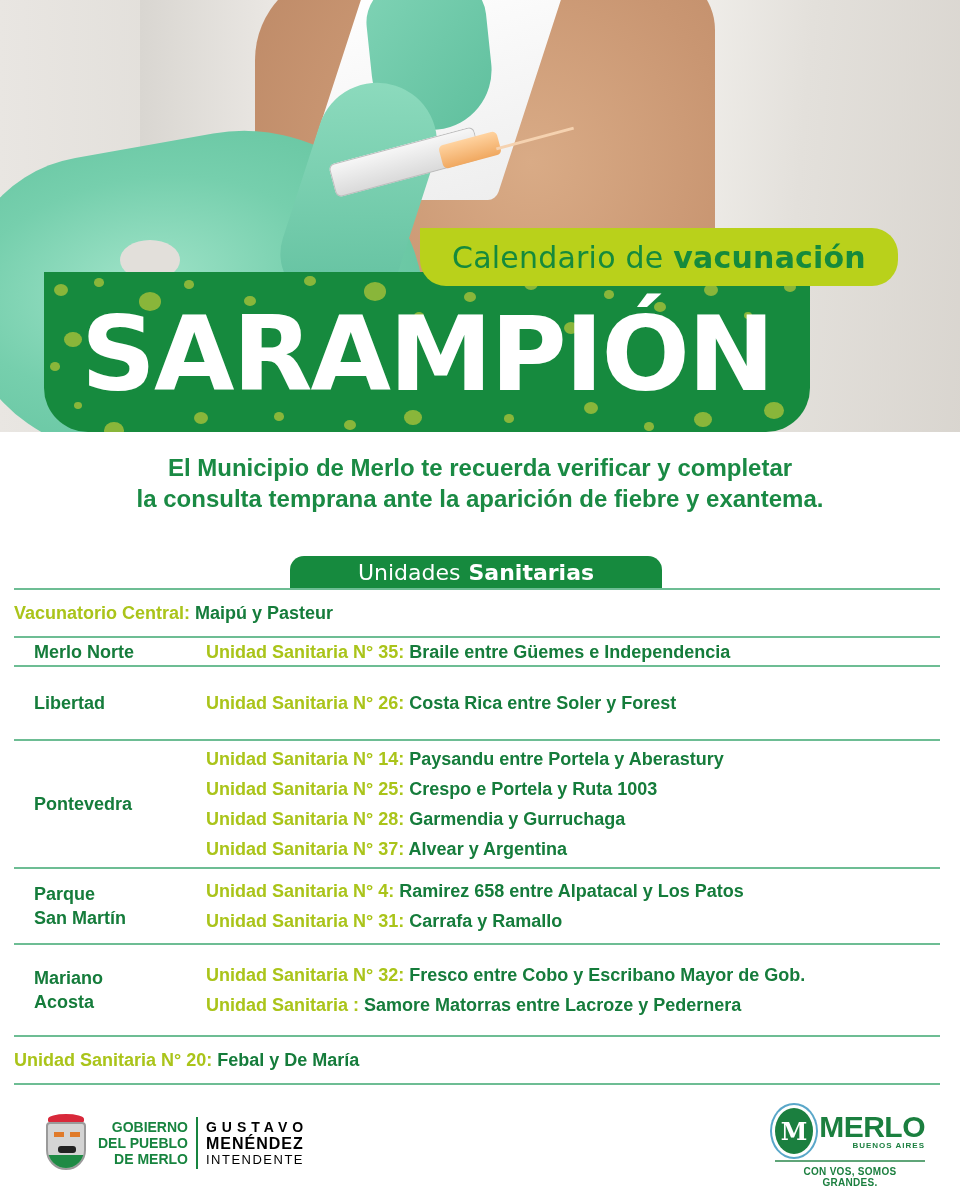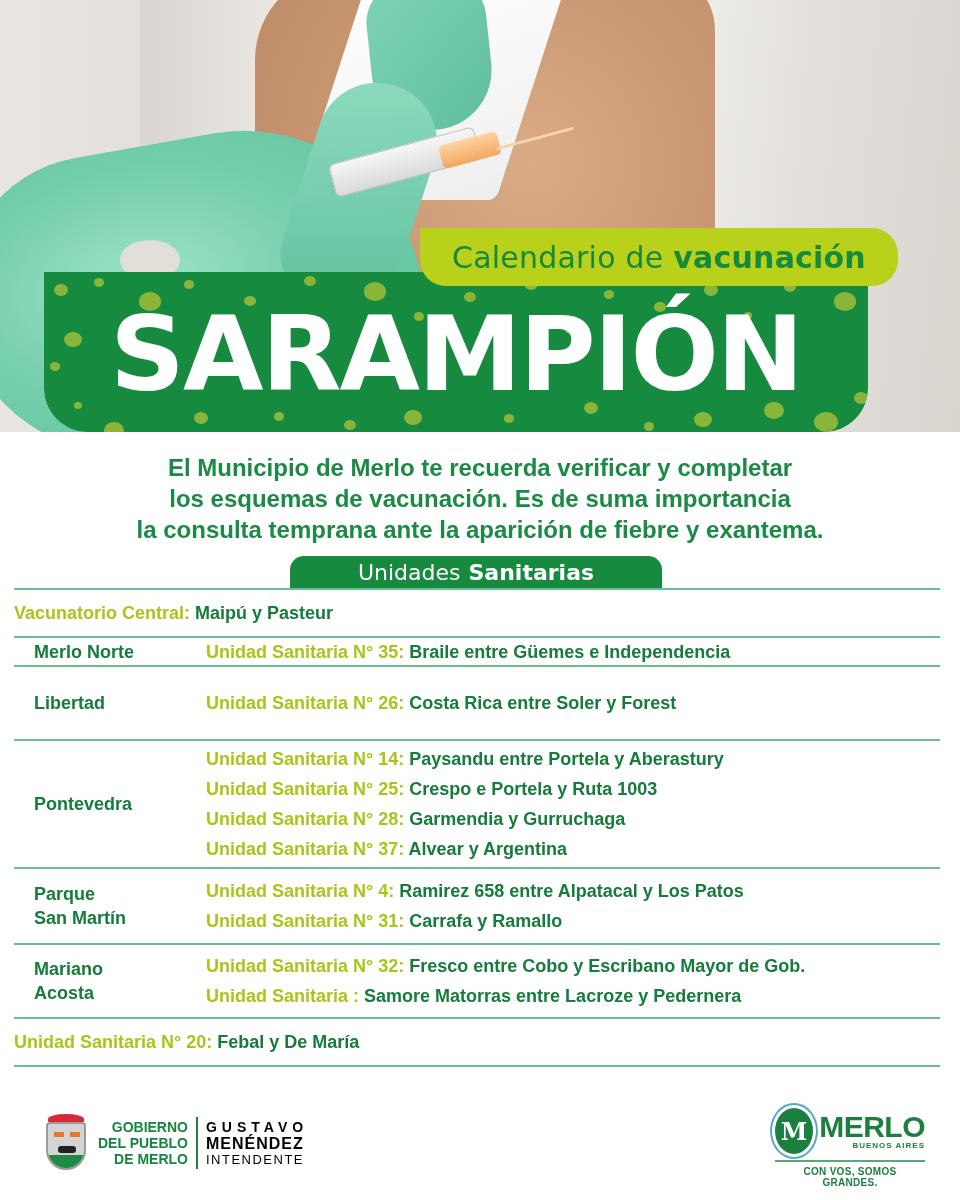--- a/index.html
+++ b/index.html
@@ -68,21 +68,21 @@
     transform: rotate(-15deg);
   }
   .hero .needle {
     position: absolute; left: 495px; top: 137px; width: 80px; height: 3px;
     background: #f5d2b0;
     transform: rotate(-15deg);
   }
 
   
   .banner {
-    position: absolute; left: 44px; top: 272px; width: 824px; height: 160px;
+    position: absolute; left: 44px; top: 272px; width: 766px; height: 160px;
     background: #168a3e;
     border-radius: 0 0 44px 44px;
     overflow: hidden;
   }
   .banner .dot { position: absolute; background: #8fb83a; border-radius: 50%; opacity: 0.95; }
   .banner-title {
     position: absolute; left: 0; right: 0; top: 30px;
     text-align: center;
     font-family: "DejaVu Sans", sans-serif; font-weight: bold;
     font-size: 104px; letter-spacing: -2px; line-height: 1;
@@ -242,21 +242,20 @@
   <div class="banner-title">SARAMPIÓN</div>
 </div>
 
 <div class="tagline">
   <span>Calendario de</span>
   <b>vacunación</b>
 </div>
 
 <div class="intro">
   <div>El Municipio de Merlo te recuerda verificar y completar</div>
-  <div>los esquemas de vacunación. Es de suma importancia</div>
   <div>la consulta temprana ante la aparición de fiebre y exantema.</div>
 </div>
 
 <div class="section-tab">
   <span>Unidades</span>
   <b>Sanitarias</b>
 </div>
 
 <div class="table">
 
@@ -327,21 +326,21 @@
         <span class="uname">Unidad Sanitaria N° 4:</span>
         <span class="uaddr">Ramirez 658 entre Alpatacal y Los Patos</span>
       </div>
       <div class="unit">
         <span class="uname">Unidad Sanitaria N° 31:</span>
         <span class="uaddr">Carrafa y Ramallo</span>
       </div>
     </div>
   </div>
 
-  <div class="row" style="height:74px">
+  <div class="row" style="height:92px">
     <div class="zone">
       <div>Mariano</div>
       <div>Acosta</div>
     </div>
     <div class="units">
       <div class="unit">
         <span class="uname">Unidad Sanitaria N° 32:</span>
         <span class="uaddr">Fresco entre Cobo y Escribano Mayor de Gob.</span>
       </div>
       <div class="unit">

